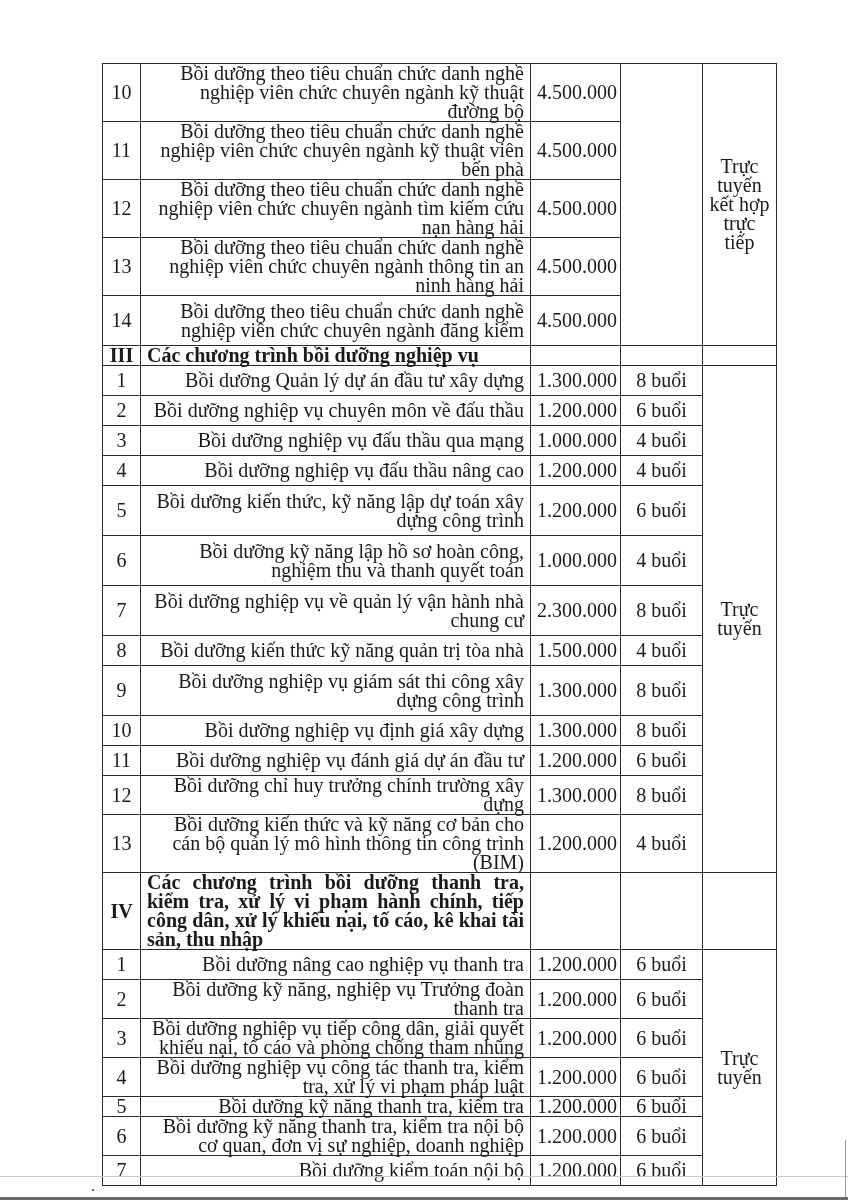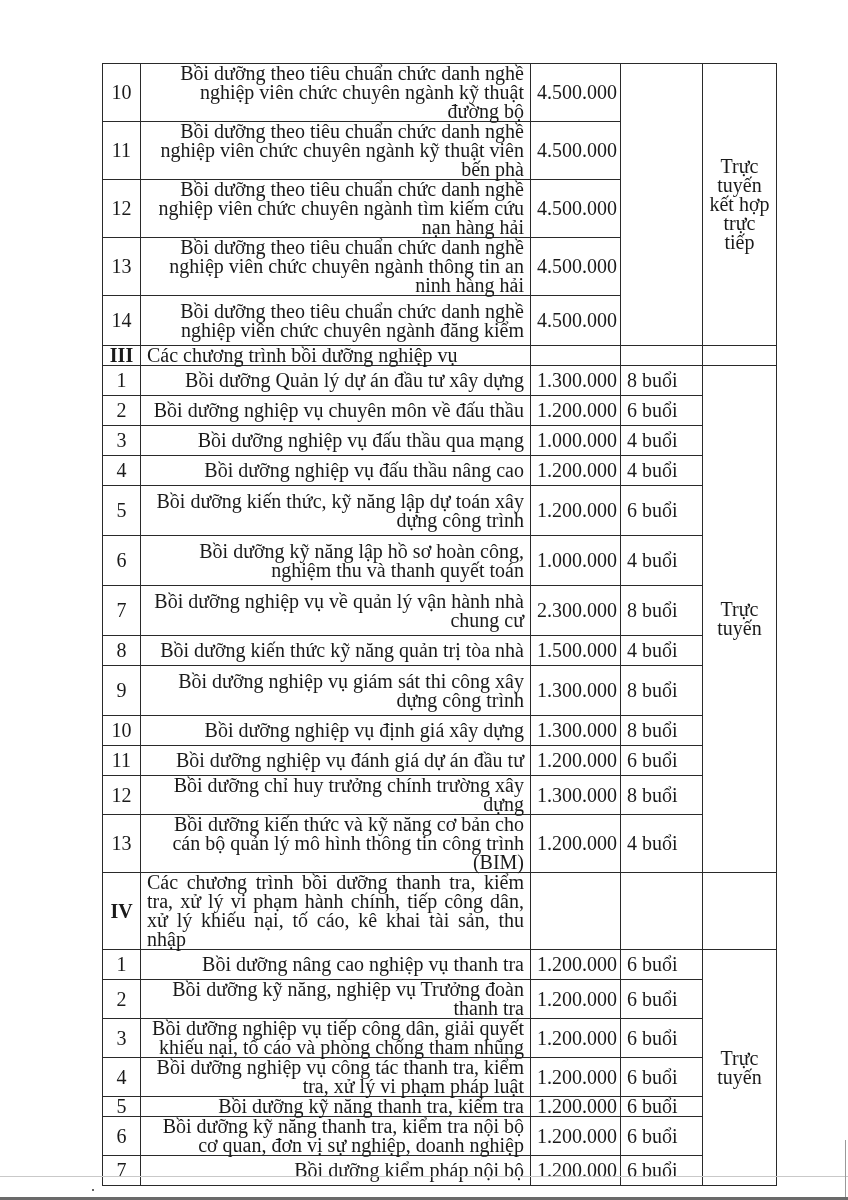--- a/index.html
+++ b/index.html
@@ -18,29 +18,29 @@
   }
   table.doc td { border: 1px solid #2a2a2a; padding: 0 6px; vertical-align: middle; }
   col.c-no { width: 38px; }
   col.c-name { width: 390px; }
   col.c-fee { width: 90px; }
   col.c-dur { width: 82px; }
   col.c-mode { width: 74px; }
   td.no { text-align: center; padding: 0 2px; }
   td.name { text-align: right; padding-left: 5px; padding-right: 4px; }
   td.fee { text-align: center; padding: 0 2px; }
-  td.dur { padding: 0 2px; }
+  td.dur { text-align: center; padding: 0 2px; }
   td.mode { text-align: center; padding: 0 2px; }
   tr.h50 td { height: 49px; }
   tr.h30 td { height: 29px; }
   tr.h20 td { height: 19px; }
   tr.h55 td { height: 56px; }
   tr.h35 td { height: 34px; }
   td.sec-no { font-weight: bold; text-align: center; }
-  td.sec-title { font-weight: normal; }
+  td.sec-title { font-weight: bold; }
   td.sec-title.justify { text-align: justify; text-align-last: left; }
 </style>
 </head>
 <body>
 
 <table class="doc">
   <colgroup>
       <col class="c-no">
       <col class="c-name">
       <col class="c-fee">
@@ -205,21 +205,21 @@
       <td class="dur">6 buổi</td>
     </tr>
     <tr class="h35">
       <td class="no">6</td>
       <td class="name">Bồi dưỡng kỹ năng thanh tra, kiểm tra nội bộ cơ quan, đơn vị sự nghiệp, doanh nghiệp</td>
       <td class="fee">1.200.000</td>
       <td class="dur">6 buổi</td>
     </tr>
     <tr class="h30">
       <td class="no">7</td>
-      <td class="name">Bồi dưỡng kiểm pháp nội bộ</td>
+      <td class="name">Bồi dưỡng kiểm toán nội bộ</td>
       <td class="fee">1.200.000</td>
       <td class="dur">6 buổi</td>
     </tr>
   </tbody>
 </table>
 
 <div class="page-edge-bottom"></div>
 <div class="page-edge-right"></div>
 <div class="speck"></div>
 <div class="scan-bar"></div>

